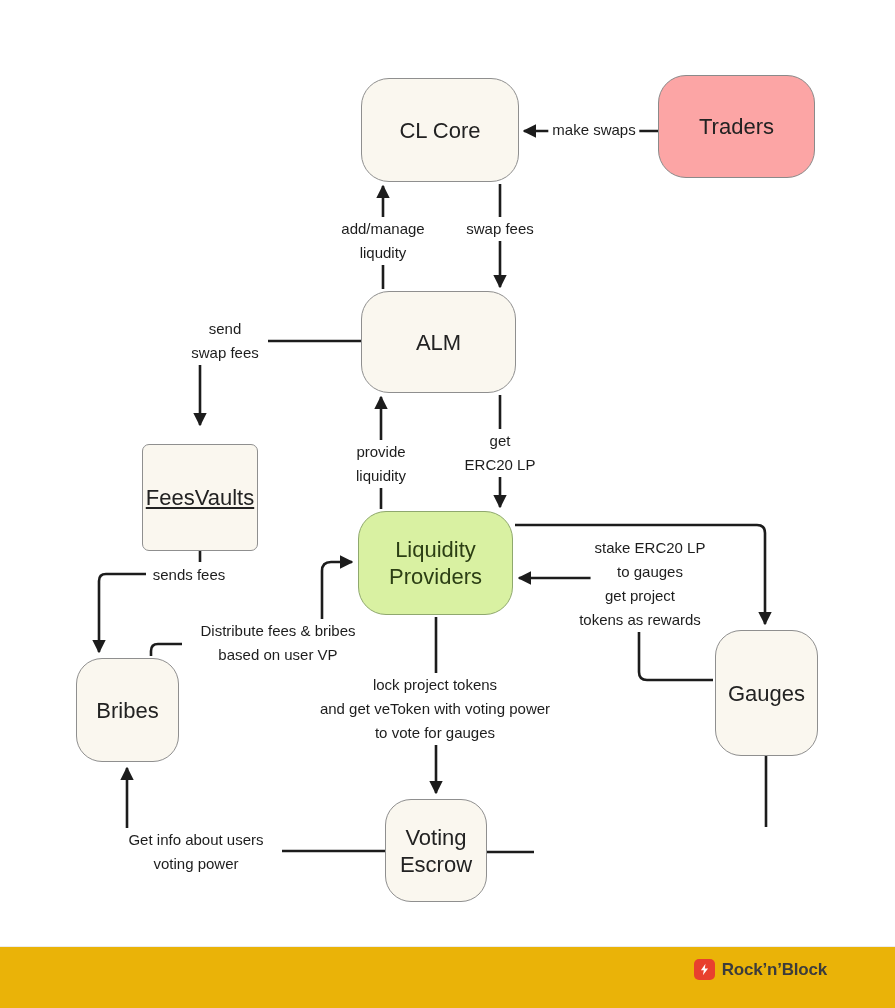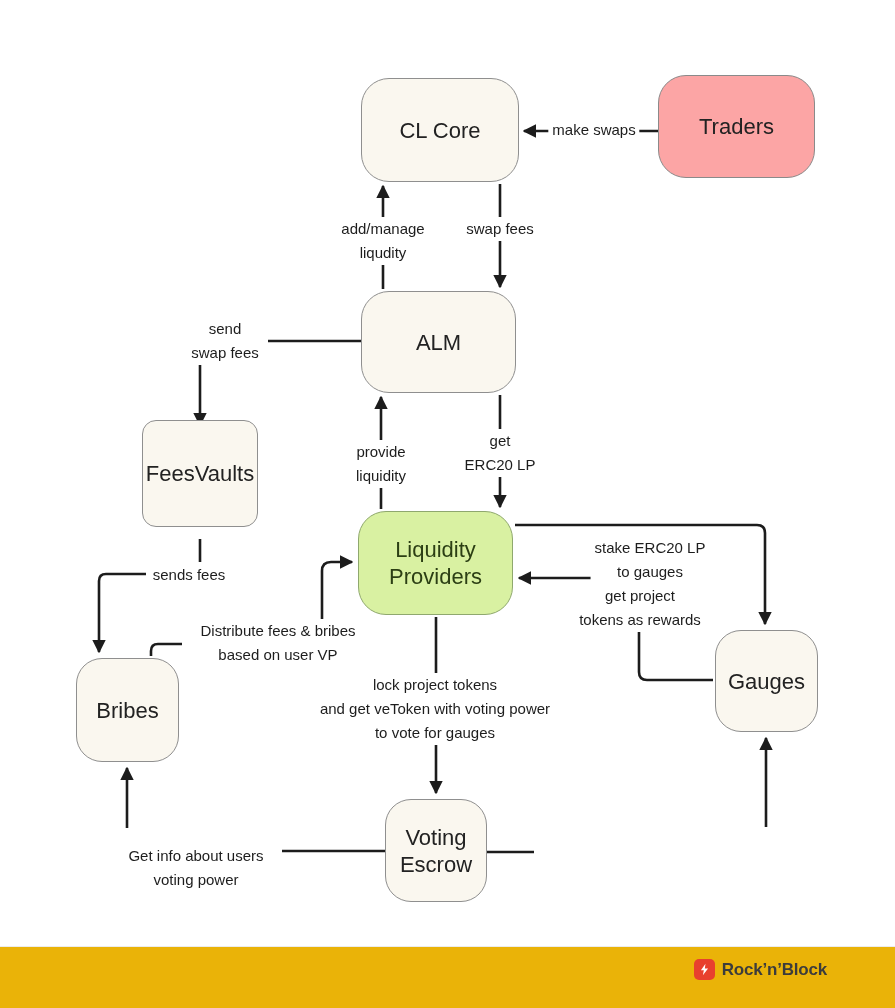--- a/index.html
+++ b/index.html
@@ -75,28 +75,28 @@
       <path d="M 766 827 V 738" marker-end="url(#ah)"></path>
     </g>
   </svg>
 
   <div class="node" style="left:361px;top:78px;width:158px;height:104px;">CL Core</div>
 
   <div class="node node--gray" style="left:658px;top:75px;width:157px;height:103px;">Traders</div>
 
   <div class="node" style="left:361px;top:291px;width:155px;height:102px;text-align:right;">ALM</div>
 
-  <div class="node" style="left:142px;top:420px;width:116px;height:107px;border-radius:14px;">FeesVaults</div>
+  <div class="node" style="left:142px;top:444px;width:116px;height:107px;border-radius:7px;text-decoration:underline;">FeesVaults</div>
 
   <div class="node node--green" style="left:358px;top:511px;width:155px;height:104px;">Liquidity
 Providers</div>
 
   <div class="node" style="left:76px;top:658px;width:103px;height:104px;border-radius:26px;">Bribes</div>
 
-  <div class="node" style="left:715px;top:630px;width:103px;height:102px;border-radius:26px;">Gauges</div>
+  <div class="node" style="left:715px;top:630px;width:103px;height:126px;border-radius:26px;">Gauges</div>
 
   <div class="node" style="left:385px;top:799px;width:102px;height:103px;border-radius:26px;">Voting
 Escrow</div>
 
   <div class="elabel" style="left:594px;top:130px;">make swaps</div>
 
   <div class="elabel" style="left:500px;top:229px;">swap fees</div>
 
   <div class="elabel" style="left:383px;top:241px;">add/manage
 liqudity</div>
@@ -118,21 +118,21 @@
   <div class="elabel" style="left:650px;top:536px;margin-top:24px;">stake ERC20 LP
 to gauges</div>
 
   <div class="elabel" style="left:640px;top:608px;">get project
 tokens as rewards</div>
 
   <div class="elabel" style="left:435px;top:709px;">lock project tokens
 and get veToken with voting power
 to vote for gauges</div>
 
-  <div class="elabel" style="left:196px;top:852px;margin-top:16px;">Get info about users
+  <div class="elabel" style="left:196px;top:852px;">Get info about users
 voting power</div>
 
 
 </div>
 
 <div class="footer">
   <div class="brand">
     <span class="brand-icon">
       <svg width="13" height="13" viewBox="0 0 20 20">
         <path d="M11.5 1 L4.5 11 H9 L7.5 19 L15.5 8.5 H10.5 Z" fill="#ffffff"></path>

